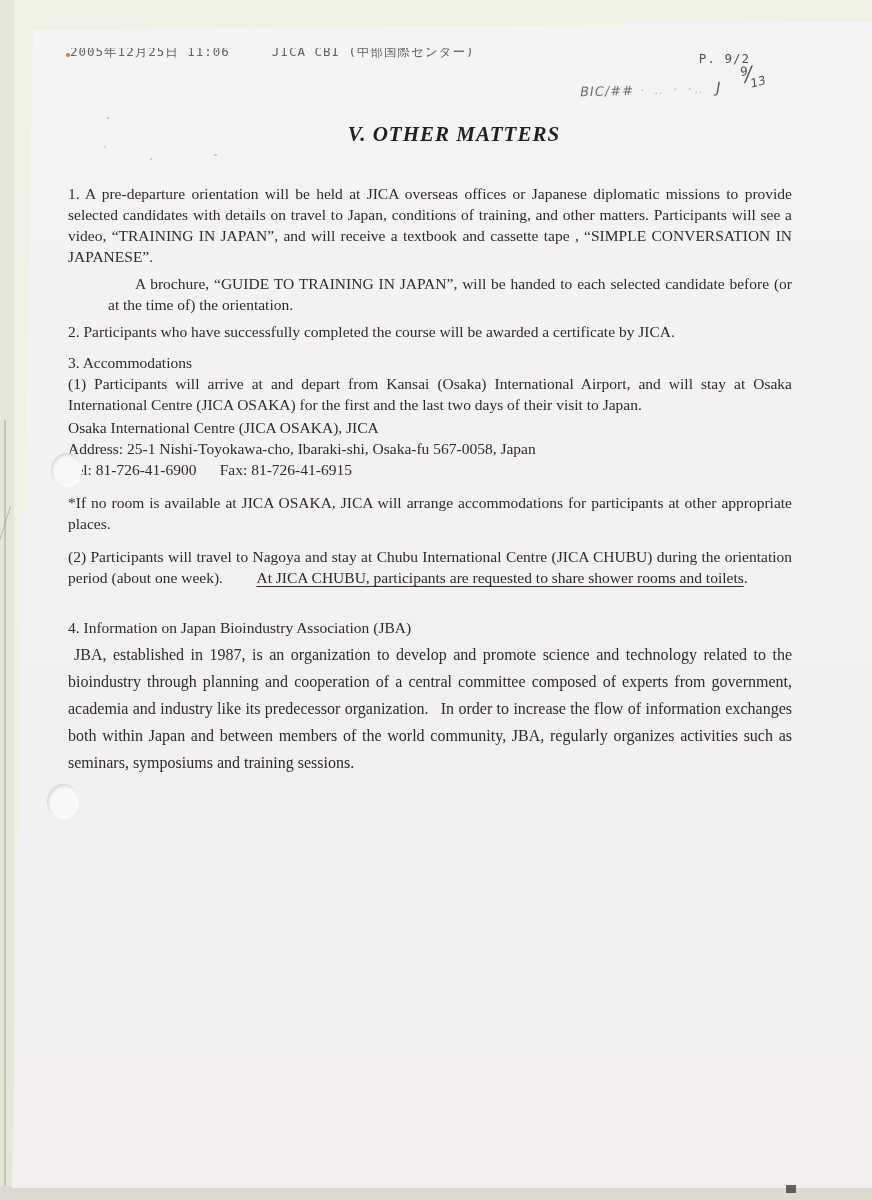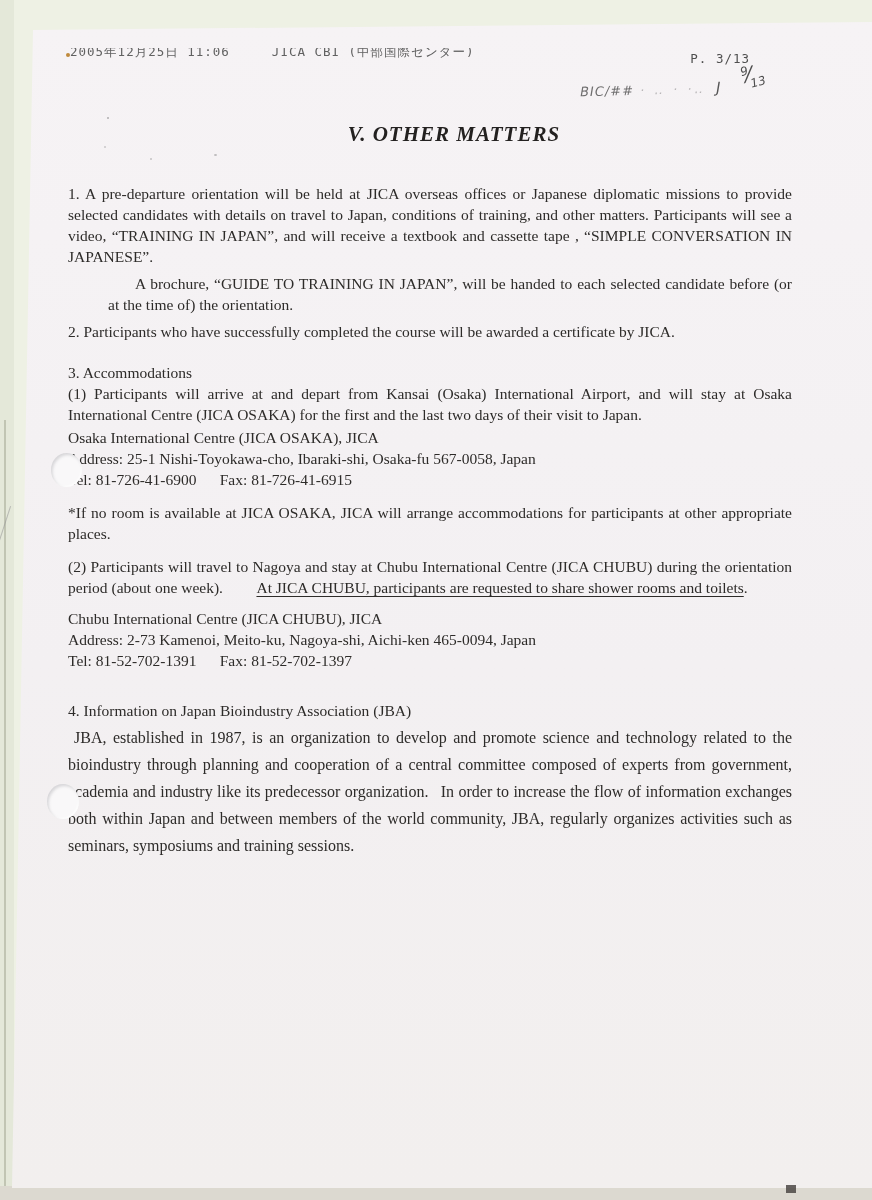--- a/index.html
+++ b/index.html
@@ -85,21 +85,21 @@
   }
   .para { margin-top: 20px; }
   .justify { text-align: justify; }
   .indent { text-indent: 27px; margin-left: 40px; }
   .addr div { line-height: 21px; }
   .underline { text-decoration: underline; text-underline-offset: 3px; text-decoration-thickness: 1px; }
   .gap-left { margin-left: 18px; text-decoration: underline; }
   .p4body { font-size: 16px; line-height: 27px; text-indent: 6px; }
   .mt0{margin-top:0}.mt2{margin-top:2px}.mt3{margin-top:3px}
   .mt6{margin-top:6px}.mt10{margin-top:10px}.mt12{margin-top:12px}
-  .mt22{margin-top:20px}.mt29{margin-top:29px}.mt36{margin-top:36px}
+  .mt22{margin-top:10px}.mt29{margin-top:29px}.mt36{margin-top:36px}
   
   .punch-hole {
     position: absolute;
     border-radius: 50%;
     background: #f9f8f9;
     box-shadow: inset 1.5px 2px 3px rgba(90,90,100,.22), inset -1px -1px 2px rgba(255,255,255,.9);
     z-index: 3;
   }
   .hole-1 { left: 51px; top: 453px; width: 31px; height: 34px; }
   .hole-2 { left: 47px; top: 784px; width: 32px; height: 35px; }
@@ -124,21 +124,21 @@
 
   <div class="paper">
 
     <div class="fax-header">
       <div class="clip date">
           <span>2005年12月25日 11:06</span>
         </div>
       <div class="clip sender">
           <span>JICA CBI (中部国際センター)</span>
         </div>
-      <div class="page">P. 3/13</div>
+      <div class="page">P. 9/2</div>
     </div>
 
     <div class="handwriting">
       <span class="hw-code">BIC/##</span><span class="hw-scribble">· ‥ · ·‥</span><span class="hw-suffix">J</span><span class="hw-fraction"><sup>9</sup><span class="frac-slash">⁄</span><sub>13</sub></span>
     </div>
 
     <h1 class="title">V. OTHER MATTERS</h1>
 
     <p class="para justify mt36">1. A pre-departure orientation will be held at JICA overseas offices or Japanese diplomatic missions to provide selected candidates with details on travel to Japan, conditions of training, and other matters. Participants will see a video, “TRAINING IN JAPAN”, and will receive a textbook and cassette tape , “SIMPLE CONVERSATION IN JAPANESE”.</p>
     <p class="para justify indent mt6">A brochure, “GUIDE TO TRAINING IN JAPAN”, will be handed to each selected candidate before (or at the time of) the orientation.</p>
@@ -151,25 +151,20 @@
     <div class="addr para mt2">
       <div>Osaka International Centre (JICA OSAKA), JICA</div>
       <div>Address: 25-1 Nishi-Toyokawa-cho, Ibaraki-shi, Osaka-fu 567-0058, Japan</div>
       <div>Tel: 81-726-41-6900  Fax: 81-726-41-6915</div>
     </div>
 
     <p class="para justify mt12">*If no room is available at JICA OSAKA, JICA will arrange accommodations for participants at other appropriate places.</p>
 
     <p class="para justify mt12"><span>(2) Participants will travel to Nagoya and stay at Chubu International Centre (JICA CHUBU) during the orientation period (about one week).  </span><span class="underline gap-left">At JICA CHUBU, participants are requested to share shower rooms and toilets</span><span>.</span></p>
 
-    <div class="addr para mt10">
-      <div>Chubu International Centre (JICA CHUBU), JICA</div>
-      <div>Address: 2-73 Kamenoi, Meito-ku, Nagoya-shi, Aichi-ken 465-0094, Japan</div>
-      <div>Tel: 81-52-702-1391  Fax: 81-52-702-1397</div>
-    </div>
 
     <p class="para mt29">4. Information on Japan Bioindustry Association (JBA)</p>
     <p class="para justify p4body mt3">JBA, established in 1987, is an organization to develop and promote science and technology related to the bioindustry through planning and cooperation of a central committee composed of experts from government, academia and industry like its predecessor organization.  In order to increase the flow of information exchanges both within Japan and between members of the world community, JBA, regularly organizes activities such as seminars, symposiums and training sessions.</p>
 
   </div>
 
   <div class="punch-hole hole-1"></div>
   <div class="punch-hole hole-2"></div>
   <div class="mark bottom-mark"></div>
   <div class="mark hair"></div>

